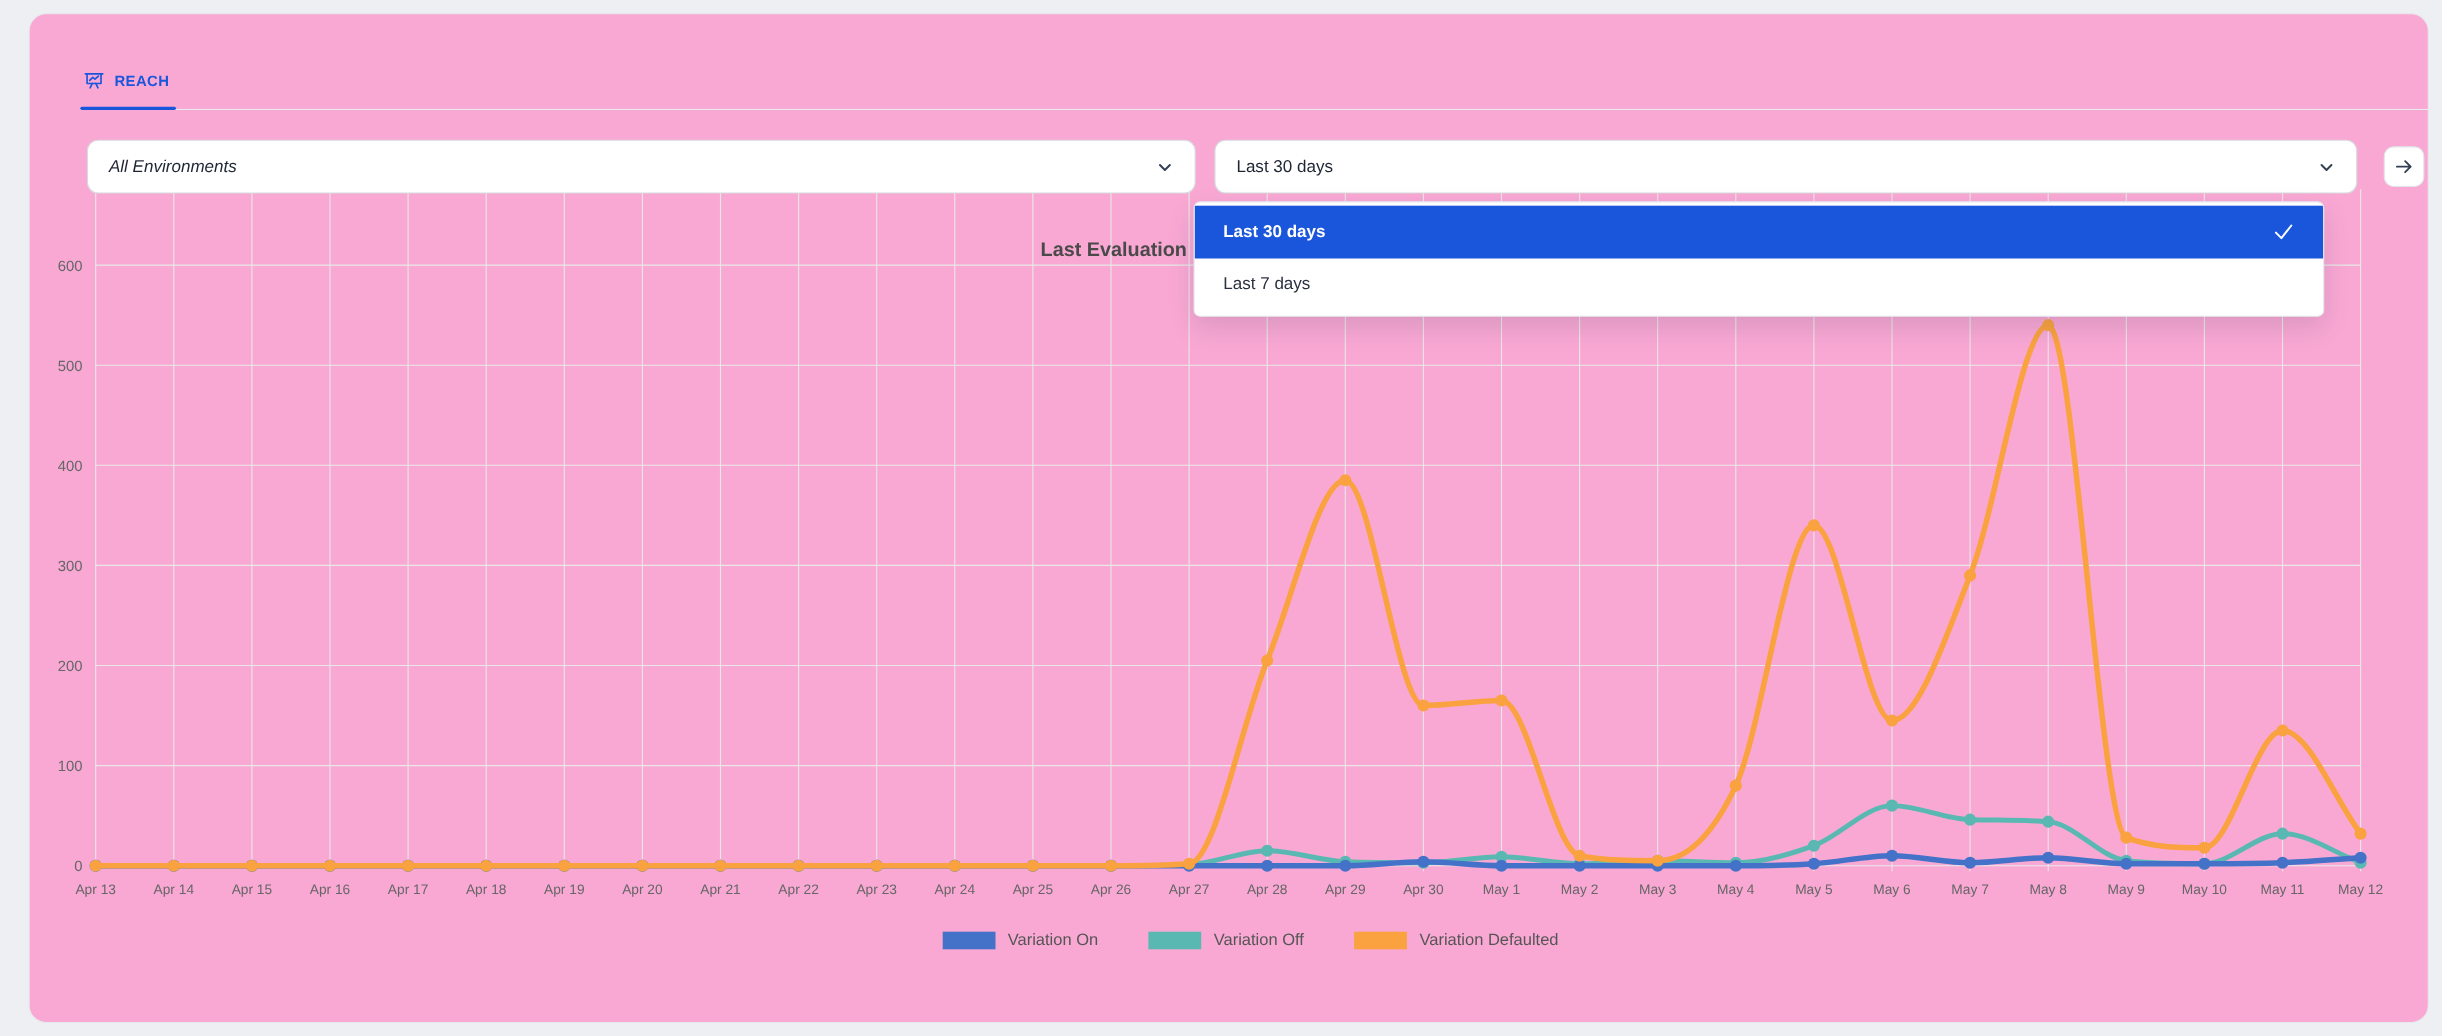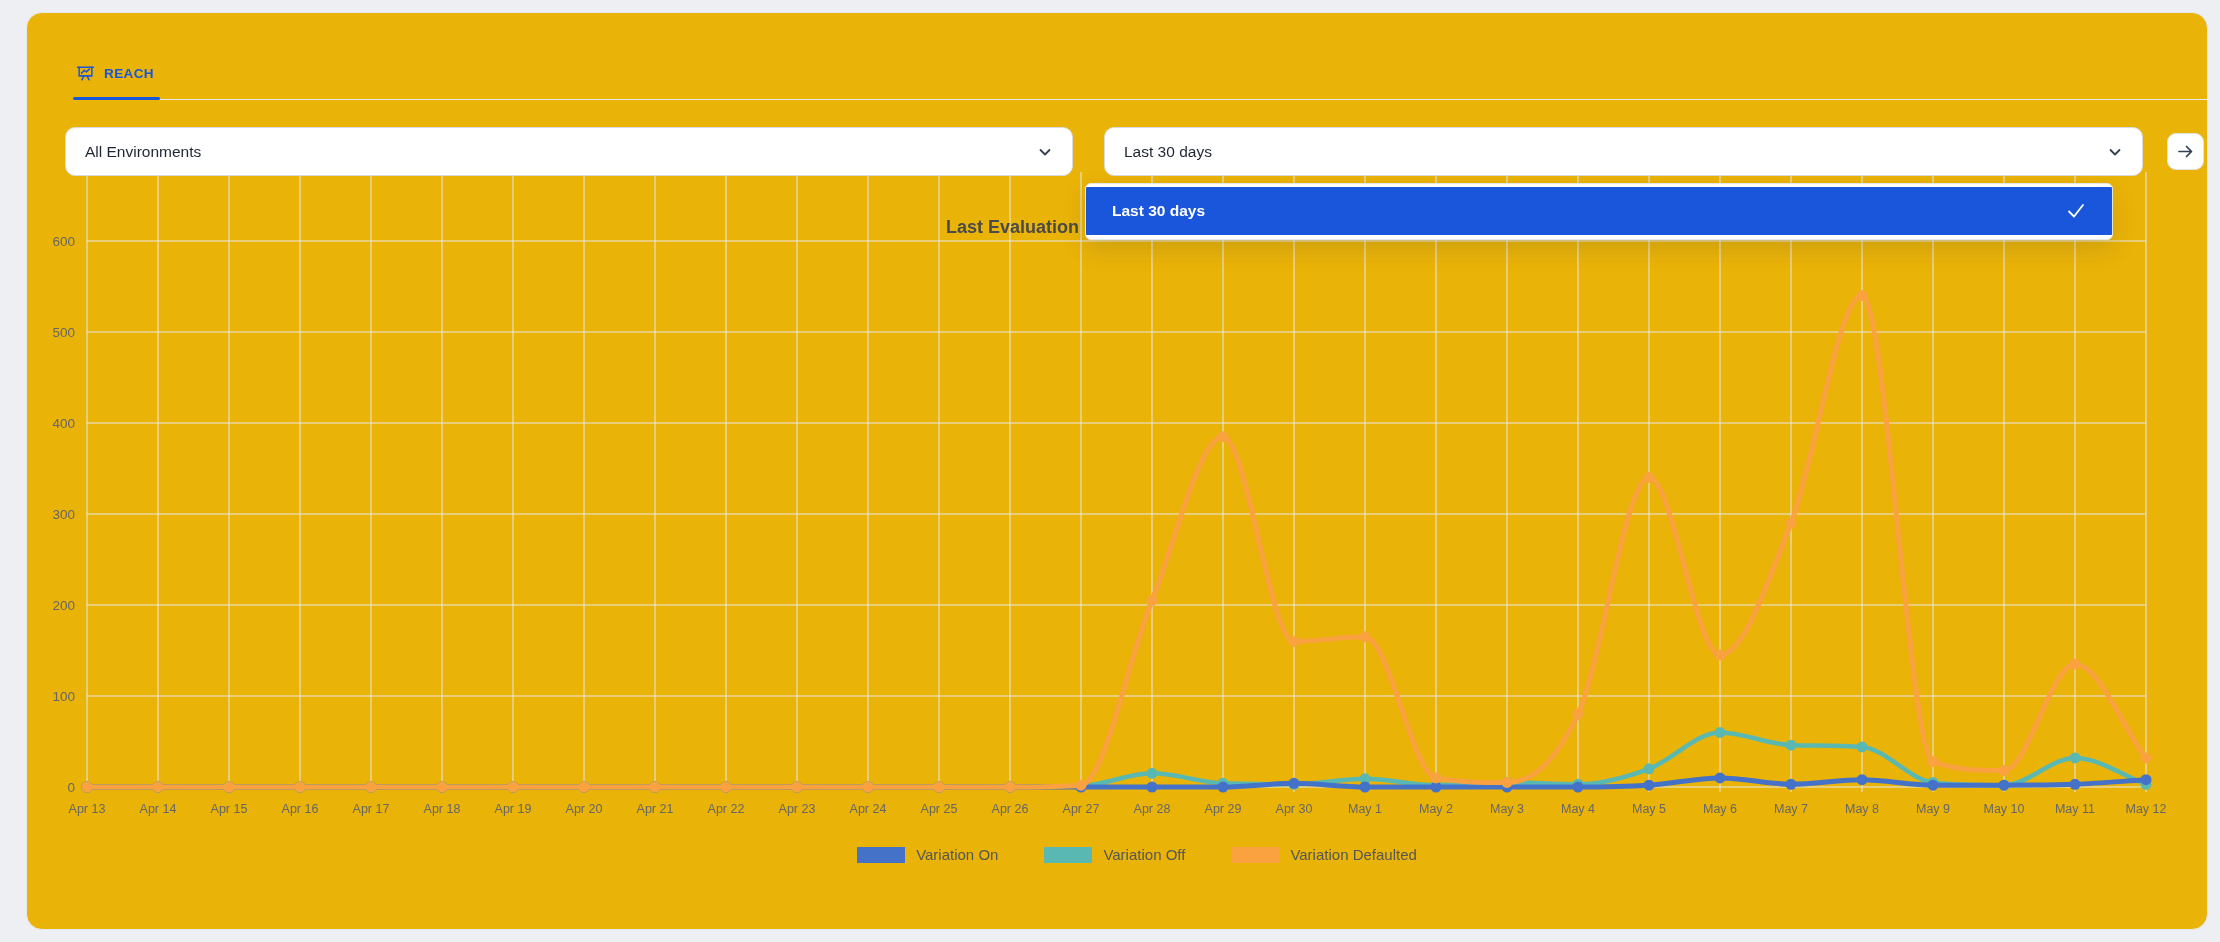--- a/index.html
+++ b/index.html
@@ -6,21 +6,21 @@
   html,body { width: 2220px; height: 942px; }
   body {
     background: #edeff3;
     font-family: "Liberation Sans", sans-serif;
     position: relative;
     overflow: hidden;
   }
   .card {
     position: absolute; left: 26px; top: 12px;
     width: 2182px; height: 918px;
-    background: #eab308;
+    background: #f9a8d4;
     border: 1px solid #e7e9ec;
     border-radius: 16px;
   }
   
   .tab {
     position: absolute; left: 49px; top: 51px;
     display: flex; align-items: center; gap: 9px;
     color: #1a56db; font-size: 13.5px; font-weight: bold;
     letter-spacing: 0.4px; cursor: pointer; z-index: 6;
   }
@@ -34,21 +34,21 @@
     width: 2136px; height: 1px; background: #e7e9ed; z-index: 5;
   }
   
   .select {
     position: absolute; top: 114px; height: 49px;
     background: #fff; border: 1px solid #d7dade; border-radius: 10px;
     display: flex; align-items: center; justify-content: space-between;
     padding: 0 19px; font-size: 15.5px; color: #1e2633;
     z-index: 6; cursor: pointer;
   }
-  .select.env  { left: 38px;  width: 1008px; }
+  .select.env  { left: 52px;  width: 1008px; font-style: italic; }
   .select.date { left: 1077px; width: 1039px; }
   .arrow-btn {
     position: absolute; left: 2140px; top: 120px;
     width: 37px; height: 37px;
     background: #fff; border: 1px solid #e0e3e8; border-radius: 9px;
     display: flex; align-items: center; justify-content: center;
     z-index: 6; cursor: pointer;
   }
   
   .menu {
@@ -326,13 +326,16 @@
 
 <div class="menu">
   <div class="menu-option selected">
     <span>Last 30 days</span>
     <span style="display:flex;">
       <svg width="20" height="20" viewBox="0 0 20 20" fill="none" stroke="#ffffff" stroke-width="1.8" stroke-linecap="round" stroke-linejoin="round">
           <polyline points="3,10.5 8,15.5 17,4"></polyline>
         </svg>
     </span>
   </div>
+  <div class="menu-option">
+    <span>Last 7 days</span>
+  </div>
 </div>
 
 </body></html>

